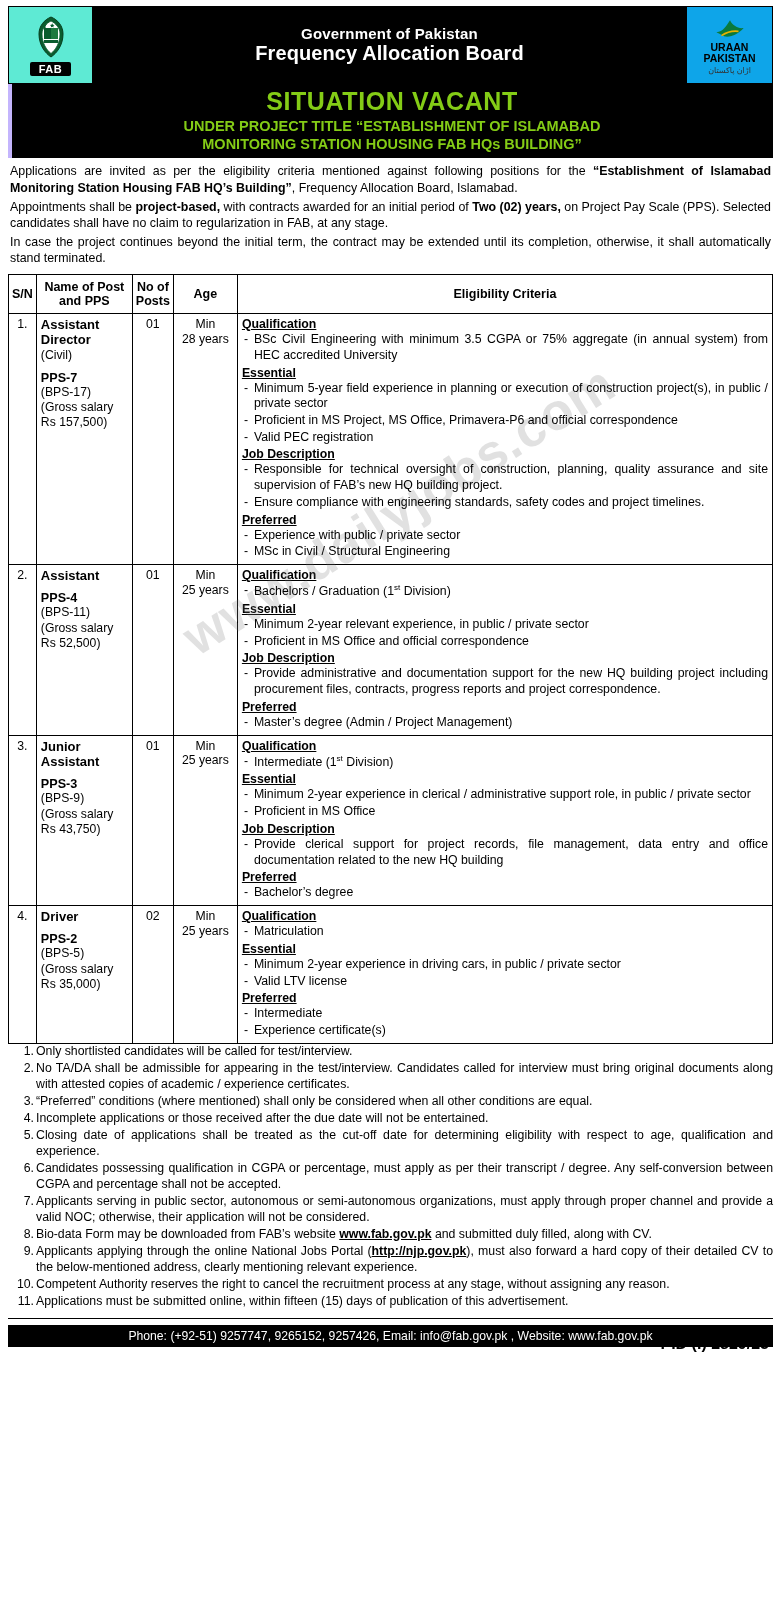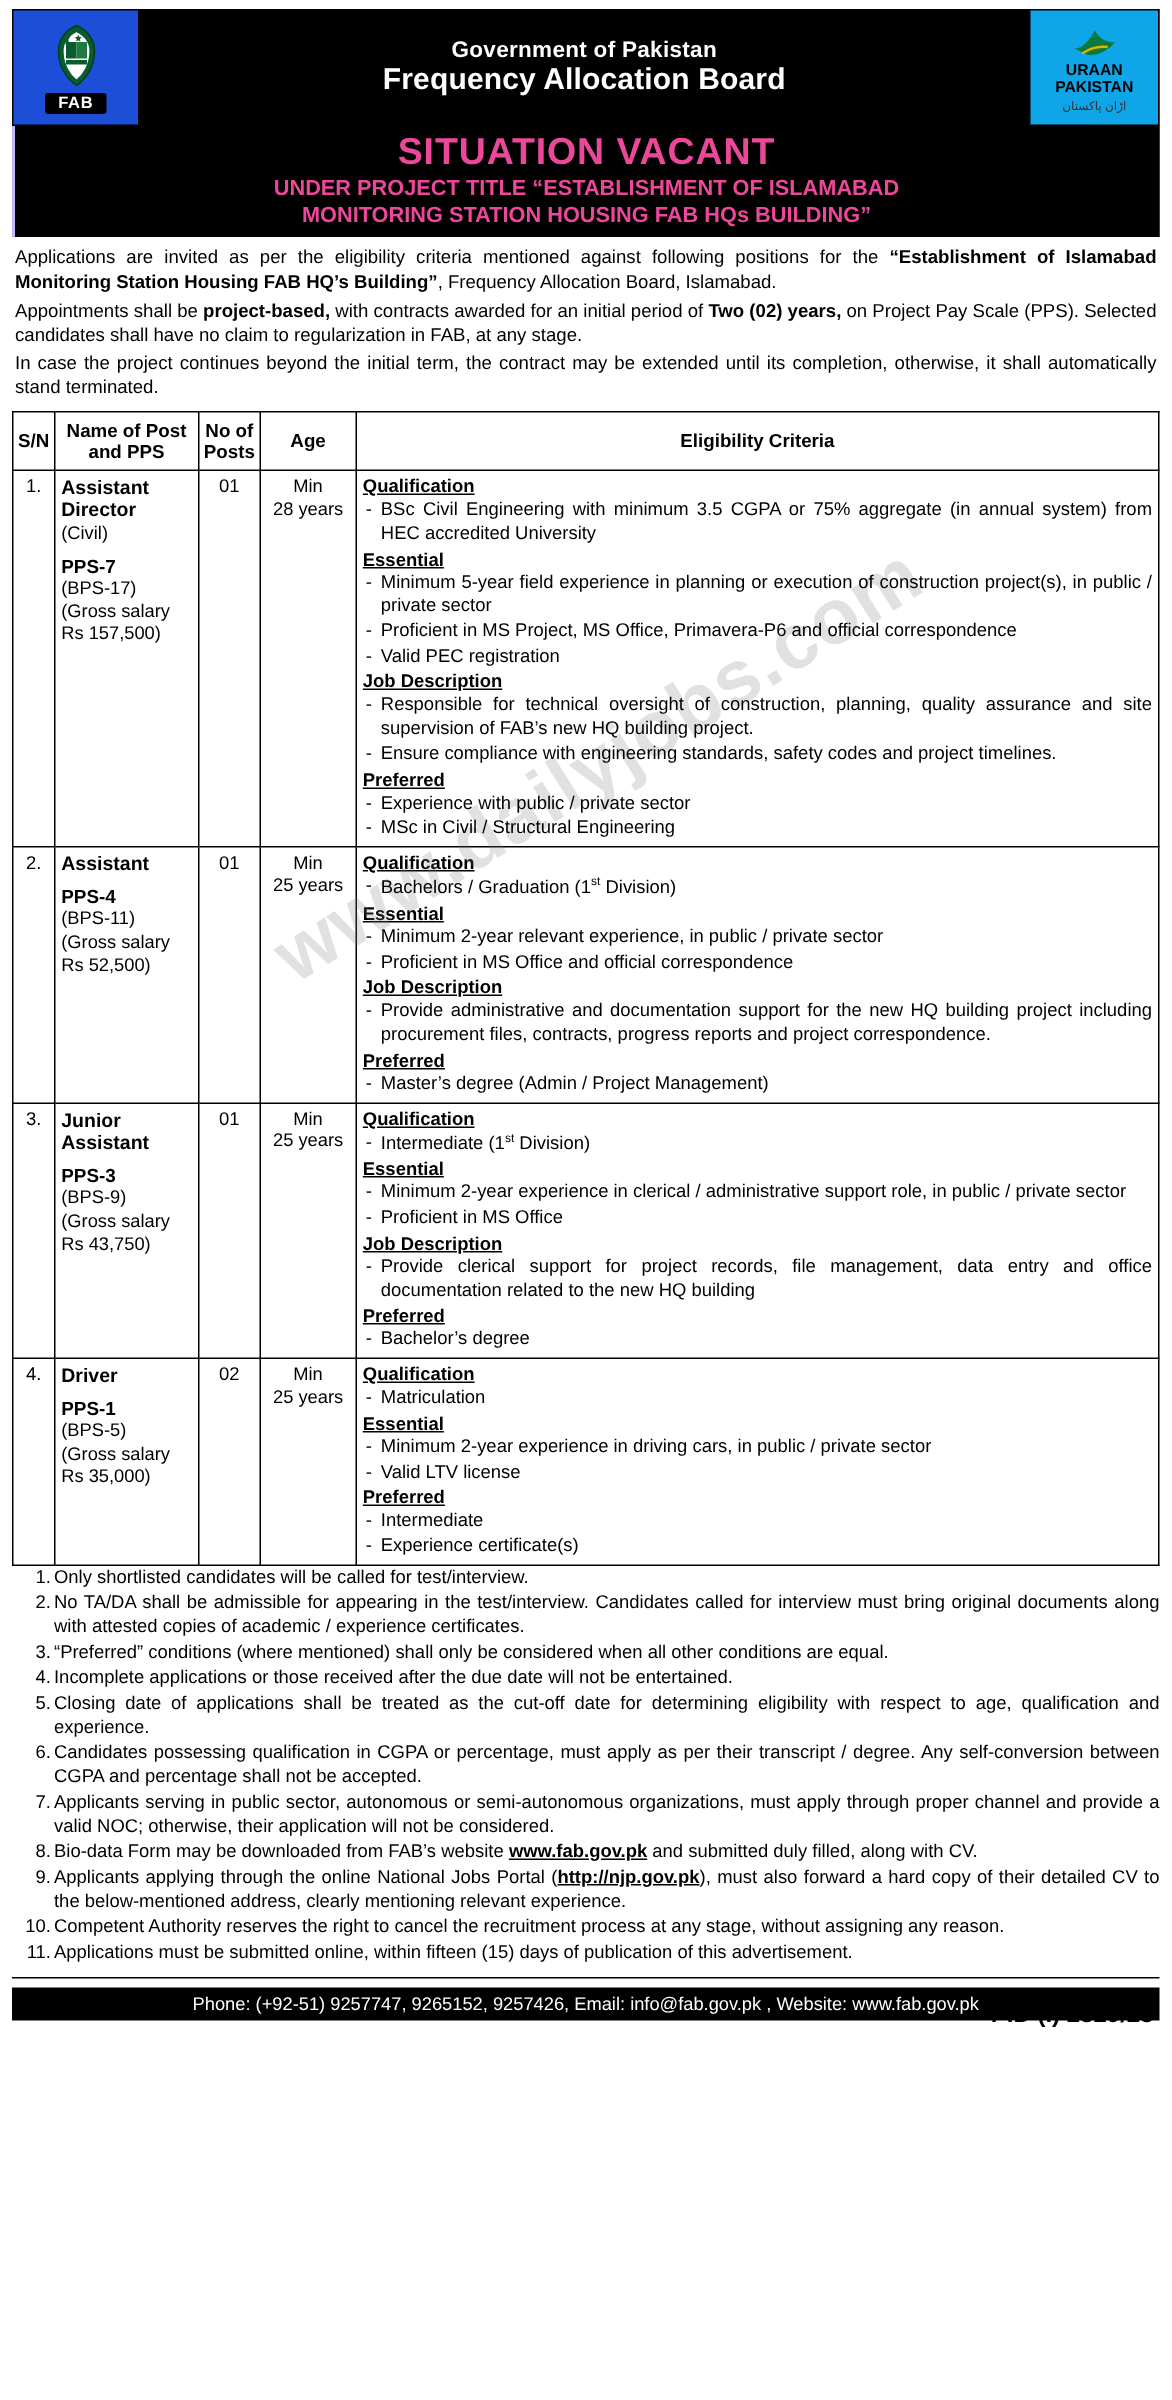--- a/index.html
+++ b/index.html
@@ -20,21 +20,21 @@
   
   .header-band {
     display: flex;
     align-items: stretch;
     border: 1px solid #000;
     background: #000;
     height: 78px;
   }
   .logo-box {
     width: 84px;
-    background: #1d4ed8;
+    background: #5eead4;
     border-right: 1px solid #000;
     display: flex;
     flex-direction: column;
     align-items: center;
     justify-content: center;
     padding: 2px;
   }
   .logo-box .crest {
     width: 46px; height: 46px;
     position: relative;
@@ -92,24 +92,24 @@
     margin-top: 1px;
   }
   .uraan-urdu {
     font-size: 8px;
     color: #333;
     margin-top: 2px;
   }
 
   .situation-band {
     background: #000;
-    color: #ec4899;
+    color: #84cc16;
     text-align: center;
     padding: 3px 0 5px 0;
-    border-left: 2px solid #c4b5fd;
+    border-left: 4px solid #c4b5fd;
     border-right: 1px solid #000;
   }
   .situation-title {
     font-size: 25px;
     font-weight: bold;
     letter-spacing: .6px;
   }
   .project-title {
     font-size: 14.5px;
     font-weight: bold;
@@ -429,21 +429,21 @@
             <div class="sec-head">Preferred</div>
             <ul class="dash">
               <li>Bachelor’s degree</li>
             </ul>
           </td>
         </tr>
         <tr>
           <td class="c-sn">4.</td>
           <td class="c-post">
             <div class="post-name">Driver</div>
-            <div class="post-pps">PPS-1</div>
+            <div class="post-pps">PPS-2</div>
             <div class="post-sub">(BPS-5)</div>
             <div class="post-sub">(Gross salary</div>
             <div class="post-sub">Rs 35,000)</div>
           </td>
           <td class="c-posts">02</td>
           <td class="c-age age-cell">
             <div>Min</div>
             <div>25 years</div>
           </td>
           <td class="c-elig">

